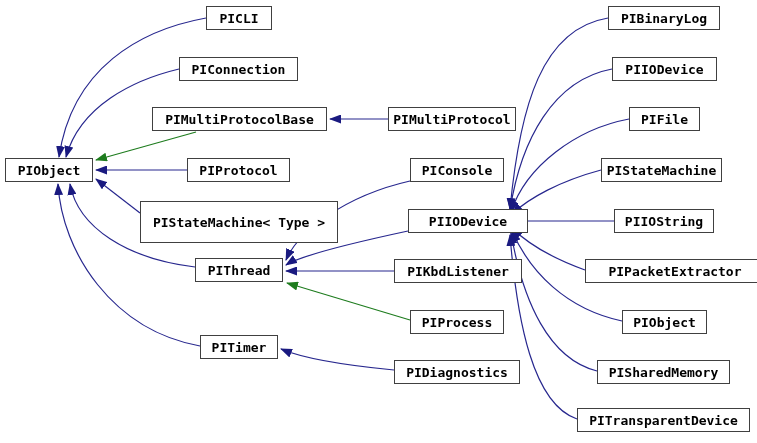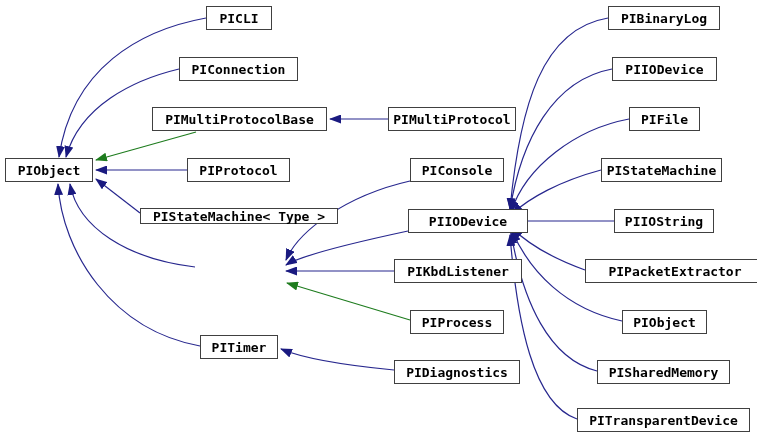--- a/index.html
+++ b/index.html
@@ -64,22 +64,23 @@
     <path class="edge blue" marker-end="url(#arrow-blue)" d="M577,419 C533,404 517,322 510,235"></path>
   </svg>
 
   <div class="node" style="left:206px;top:6px;width:66px;height:24px">PICLI</div>
   <div class="node" style="left:179px;top:57px;width:119px;height:24px">PIConnection</div>
   <div class="node" style="left:152px;top:107px;width:175px;height:24px">PIMultiProtocolBase</div>
   <div class="node" style="left:388px;top:107px;width:128px;height:24px">PIMultiProtocol</div>
   <div class="node" style="left:5px;top:158px;width:88px;height:24px">PIObject</div>
   <div class="node" style="left:187px;top:158px;width:103px;height:24px">PIProtocol</div>
   <div class="node" style="left:410px;top:158px;width:94px;height:24px">PIConsole</div>
-  <div class="node" style="left:140px;top:208px;width:198px;height:16px">PIStateMachine&lt; Type &gt;</div>
+  <div class="node" style="left:140px;top:201px;width:198px;height:42px">PIStateMachine&lt; Type &gt;</div>
   <div class="node" style="left:408px;top:209px;width:120px;height:24px">PIIODevice</div>
+  <div class="node" style="left:195px;top:258px;width:88px;height:24px">PIThread</div>
   <div class="node" style="left:394px;top:259px;width:128px;height:24px">PIKbdListener</div>
   <div class="node" style="left:410px;top:310px;width:94px;height:24px">PIProcess</div>
   <div class="node" style="left:200px;top:335px;width:78px;height:24px">PITimer</div>
   <div class="node" style="left:394px;top:360px;width:126px;height:24px">PIDiagnostics</div>
   <div class="node" style="left:608px;top:6px;width:112px;height:24px">PIBinaryLog</div>
   <div class="node" style="left:612px;top:57px;width:105px;height:24px">PIIODevice</div>
   <div class="node" style="left:629px;top:107px;width:71px;height:24px">PIFile</div>
   <div class="node" style="left:601px;top:158px;width:121px;height:24px">PIStateMachine</div>
   <div class="node" style="left:614px;top:209px;width:100px;height:24px">PIIOString</div>
   <div class="node" style="left:585px;top:259px;width:180px;height:24px">PIPacketExtractor</div>

